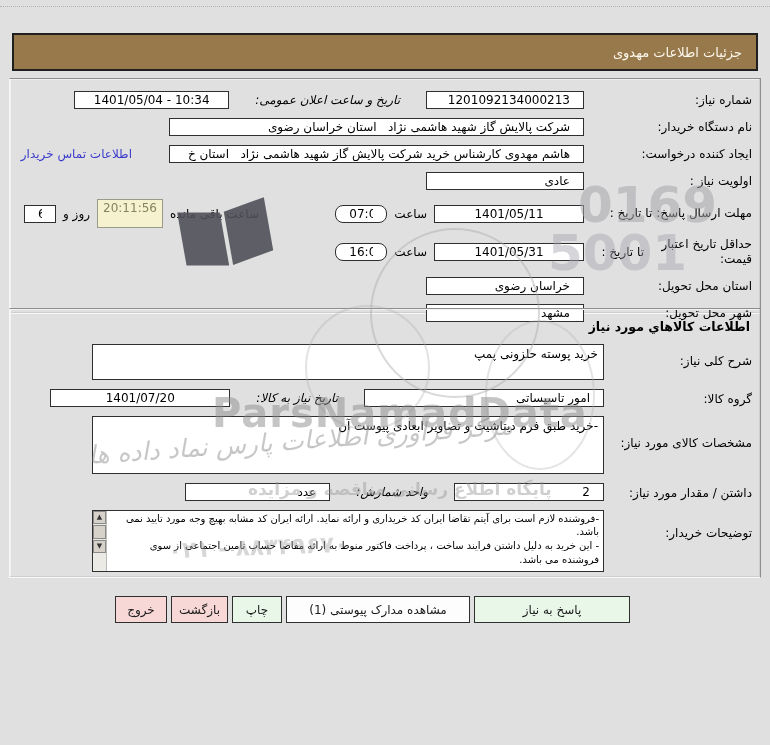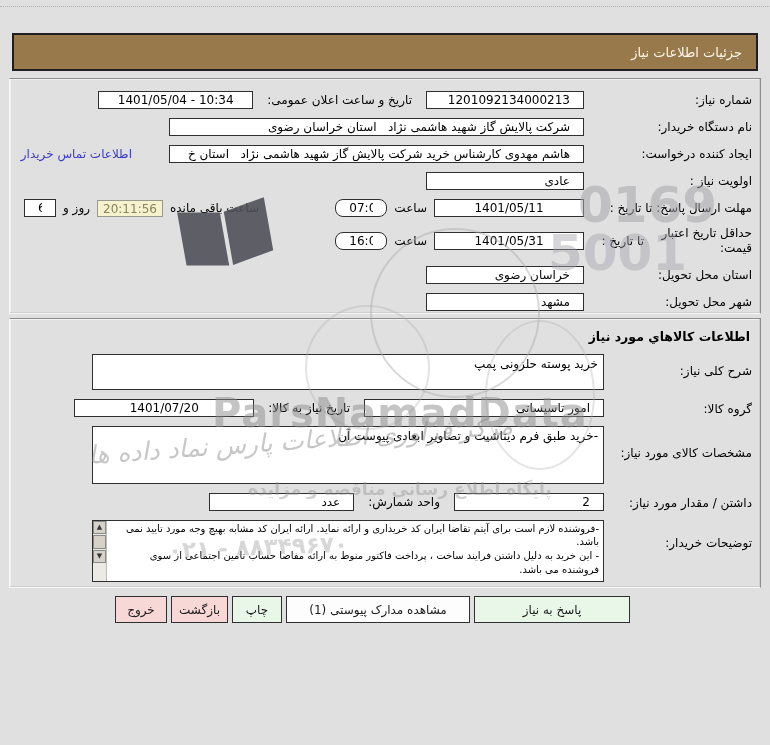--- a/index.html
+++ b/index.html
@@ -30,44 +30,44 @@
     color:var(--title-text);font-size:13px;padding:0 14px;
   }
   .panel{
     position:absolute;left:9px;right:9px;
     border-top:1px solid #8d8d8d;border-right:1px solid #8d8d8d;
     border-bottom:1px solid #f7f7f7;border-left:1px solid #f7f7f7;
     box-shadow:inset -1px -1px 0 #cfcfcf, inset 1px 1px 0 #f2f2f2;
     padding:12px 8px 0 8px;
   }
   .panel1{top:78px;height:236px;}
-  .panel2{top:318px;height:270px;padding-top:8px;}
+  .panel2{top:308px;height:270px;padding-top:8px;}
   .row{display:flex;align-items:center;margin-bottom:9px;}
   .lc{width:168px;flex-shrink:0;display:flex;align-items:center;gap:4px;line-height:1.25;}
   .lc2{width:148px;flex-shrink:0;display:flex;align-items:flex-start;gap:4px;line-height:1.25;padding-top:2px;}
   .lbl{white-space:nowrap;}
   .wrap2{white-space:normal;width:104px;}
   .inp{
     height:18px;border:1px solid var(--field-border);background:#fff;
     font-family:"DejaVu Sans",sans-serif;font-size:12px;color:#000;
     padding:0 13px;direction:rtl;
   }
   .ctr{text-align:center;direction:ltr;}
   .ar{text-align:right;}
   .w158{width:158px;} .w155{width:155px;} .w415{width:415px;}
   .w150{width:150px;} .w52{width:52px;border-radius:8px;} .w32{width:32px;}
   .w240{width:240px;} .w180{width:180px;} .w145{width:145px;}
-  .midlbl{margin:0 14px;white-space:nowrap;}
+  .midlbl{margin:0 26px;white-space:nowrap;font-style:italic;}
   .smalllbl{margin:0 7px;white-space:nowrap;}
   .linkgap{margin-right:37px;}
   a.contact{color:var(--link);text-decoration:none;white-space:nowrap;}
   .cluster{display:flex;direction:ltr;align-items:center;gap:7px;margin-right:auto;margin-left:6px;}
   .cluster .lbl{white-space:nowrap;}
   .countdown{
-    width:66px;height:17px;background:var(--countdown-bg);
+    width:66px;height:29px;background:var(--countdown-bg);
     border:1px solid #9a9a8a;color:var(--countdown-text);
     text-align:center;direction:ltr;line-height:16px;
   }
   .sec-title{font-weight:bold;font-size:12.5px;margin:2px 2px 10px 0;}
   .tabox{
     border:1px solid var(--field-border);background:#fff;
     font-size:12px;padding:2px 5px;overflow:hidden;direction:rtl;text-align:right;
   }
   .ta-desc{width:512px;height:36px;}
   .ta-spec{width:512px;height:58px;}
@@ -114,21 +114,21 @@
   .wm-book span{position:absolute;top:4px;width:42px;height:54px;background:#50505a;opacity:0.9;}
   .wm-book .p1{left:2px;transform:skewY(10deg);}
   .wm-book .p2{left:48px;transform:skewY(-10deg);}
 </style>
 </head>
 <body>
 
 <div class="top-strip"></div>
 
 <div class="title-bar">
-  <span>جزئیات اطلاعات نیاز</span>
+  <span>جزئیات اطلاعات مهدوی</span>
 </div>
 
 <div class="panel panel1">
 
   <div class="row">
     <div class="lc">
         <span class="lbl">شماره نیاز:</span>
       </div>
     <input class="inp w158 ar" readonly="" value="1201092134000213" style="">
     <span class="midlbl">تاریخ و ساعت اعلان عمومی:</span>

